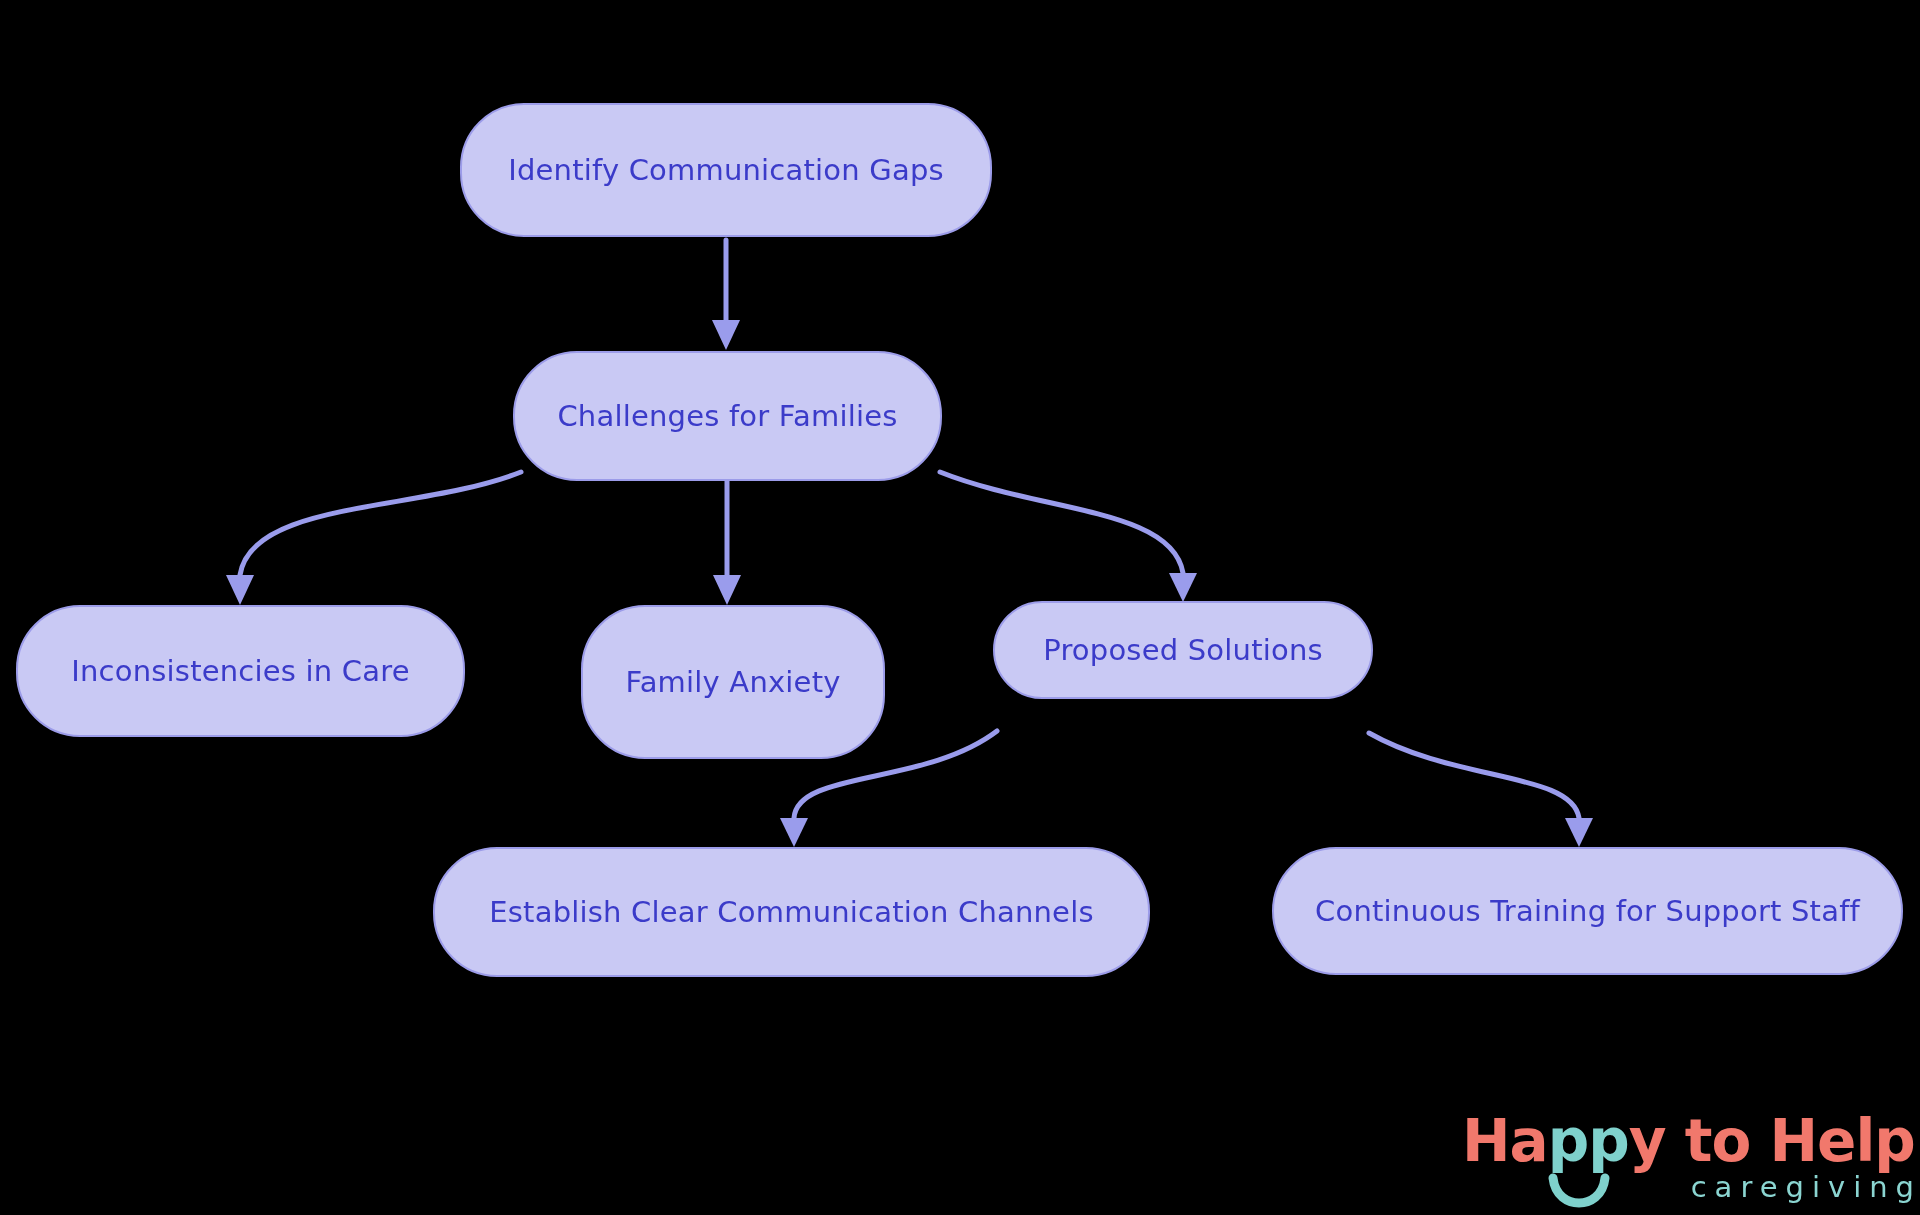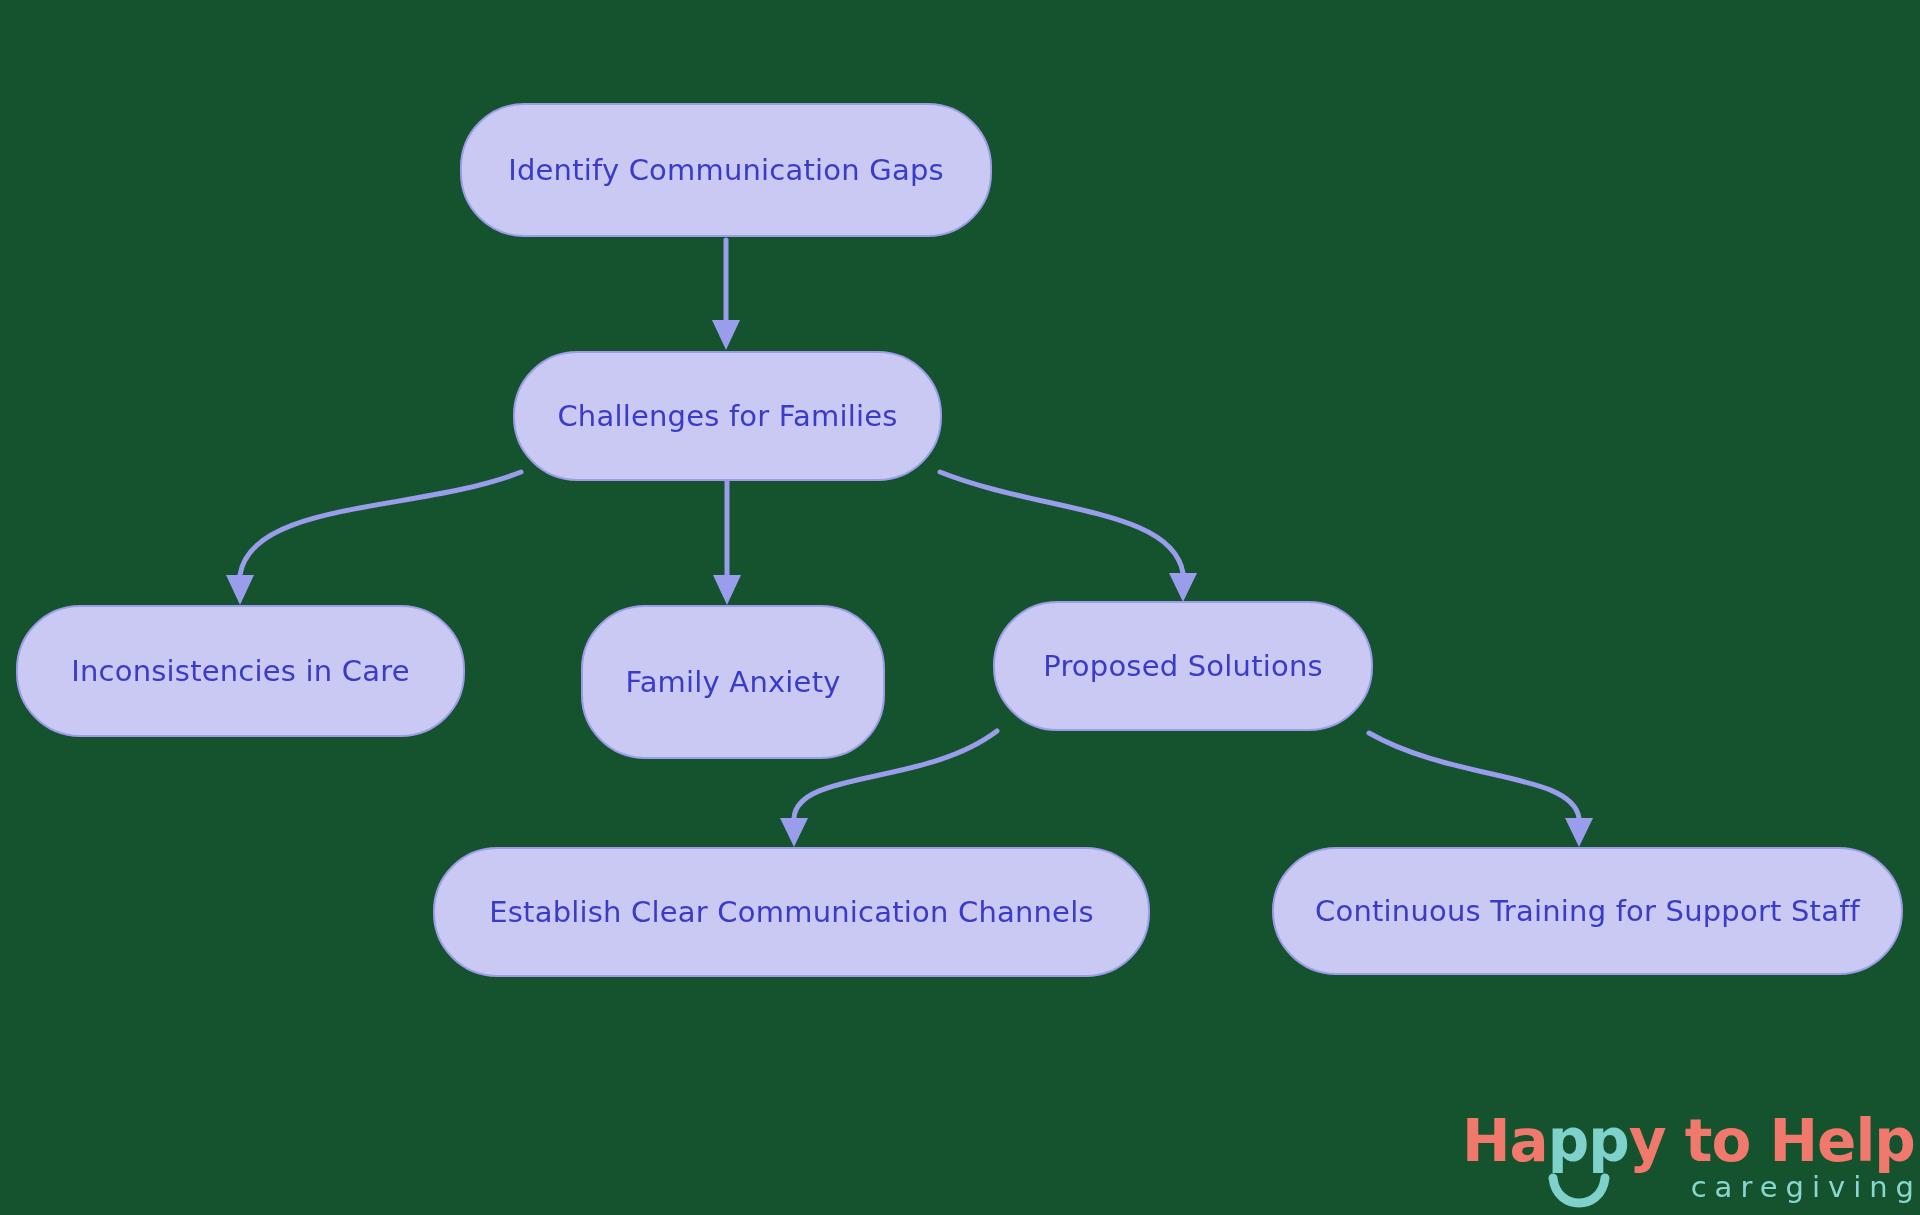--- a/index.html
+++ b/index.html
@@ -8,21 +8,21 @@
     background: #ffffff;
     width: 1920px;
     height: 1215px;
     overflow: hidden;
     font-family: "DejaVu Sans", "Liberation Sans", sans-serif;
   }
   #canvas {
     position: relative;
     width: 1920px;
     height: 1215px;
-    background: #14532d;
+    background: #000000;
   }
   #edges-svg {
     position: absolute;
     left: 0; top: 0;
     width: 1920px; height: 1215px;
     pointer-events: none;
   }
   .edge-line {
     fill: none;
     stroke: var(--arrow, #9a9cec);
@@ -122,21 +122,21 @@
   </svg>
 
   <div class="node" style="left:460px; top:103px; width:532px; height:134px;">Identify Communication Gaps</div>
 
   <div class="node" style="left:513px; top:351px; width:429px; height:130px;">Challenges for Families</div>
 
   <div class="node" style="left:16px; top:605px; width:449px; height:132px;">Inconsistencies in Care</div>
 
   <div class="node" style="left:581px; top:605px; width:304px; height:154px;">Family Anxiety</div>
 
-  <div class="node" style="left:993px; top:601px; width:380px; height:130px;">Proposed Solutions</div>
+  <div class="node" style="left:993px; top:601px; width:380px; height:98px;">Proposed Solutions</div>
 
   <div class="node" style="left:433px; top:847px; width:717px; height:130px;">Establish Clear Communication Channels</div>
 
   <div class="node" style="left:1272px; top:847px; width:631px; height:128px;">Continuous Training for Support Staff</div>
 
   <div id="logo">
     <div class="wordmark"><span class="coral">Ha</span><span class="teal">pp</span><span class="coral">y</span><span class="coral"> to </span><span class="coral">Help</span></div>
     <svg class="smile" viewBox="0 0 62 36">
       <path d="M 5 6 C 7 24, 20 31, 31 31 C 42 31, 55 24, 57 6"></path>
     </svg>

